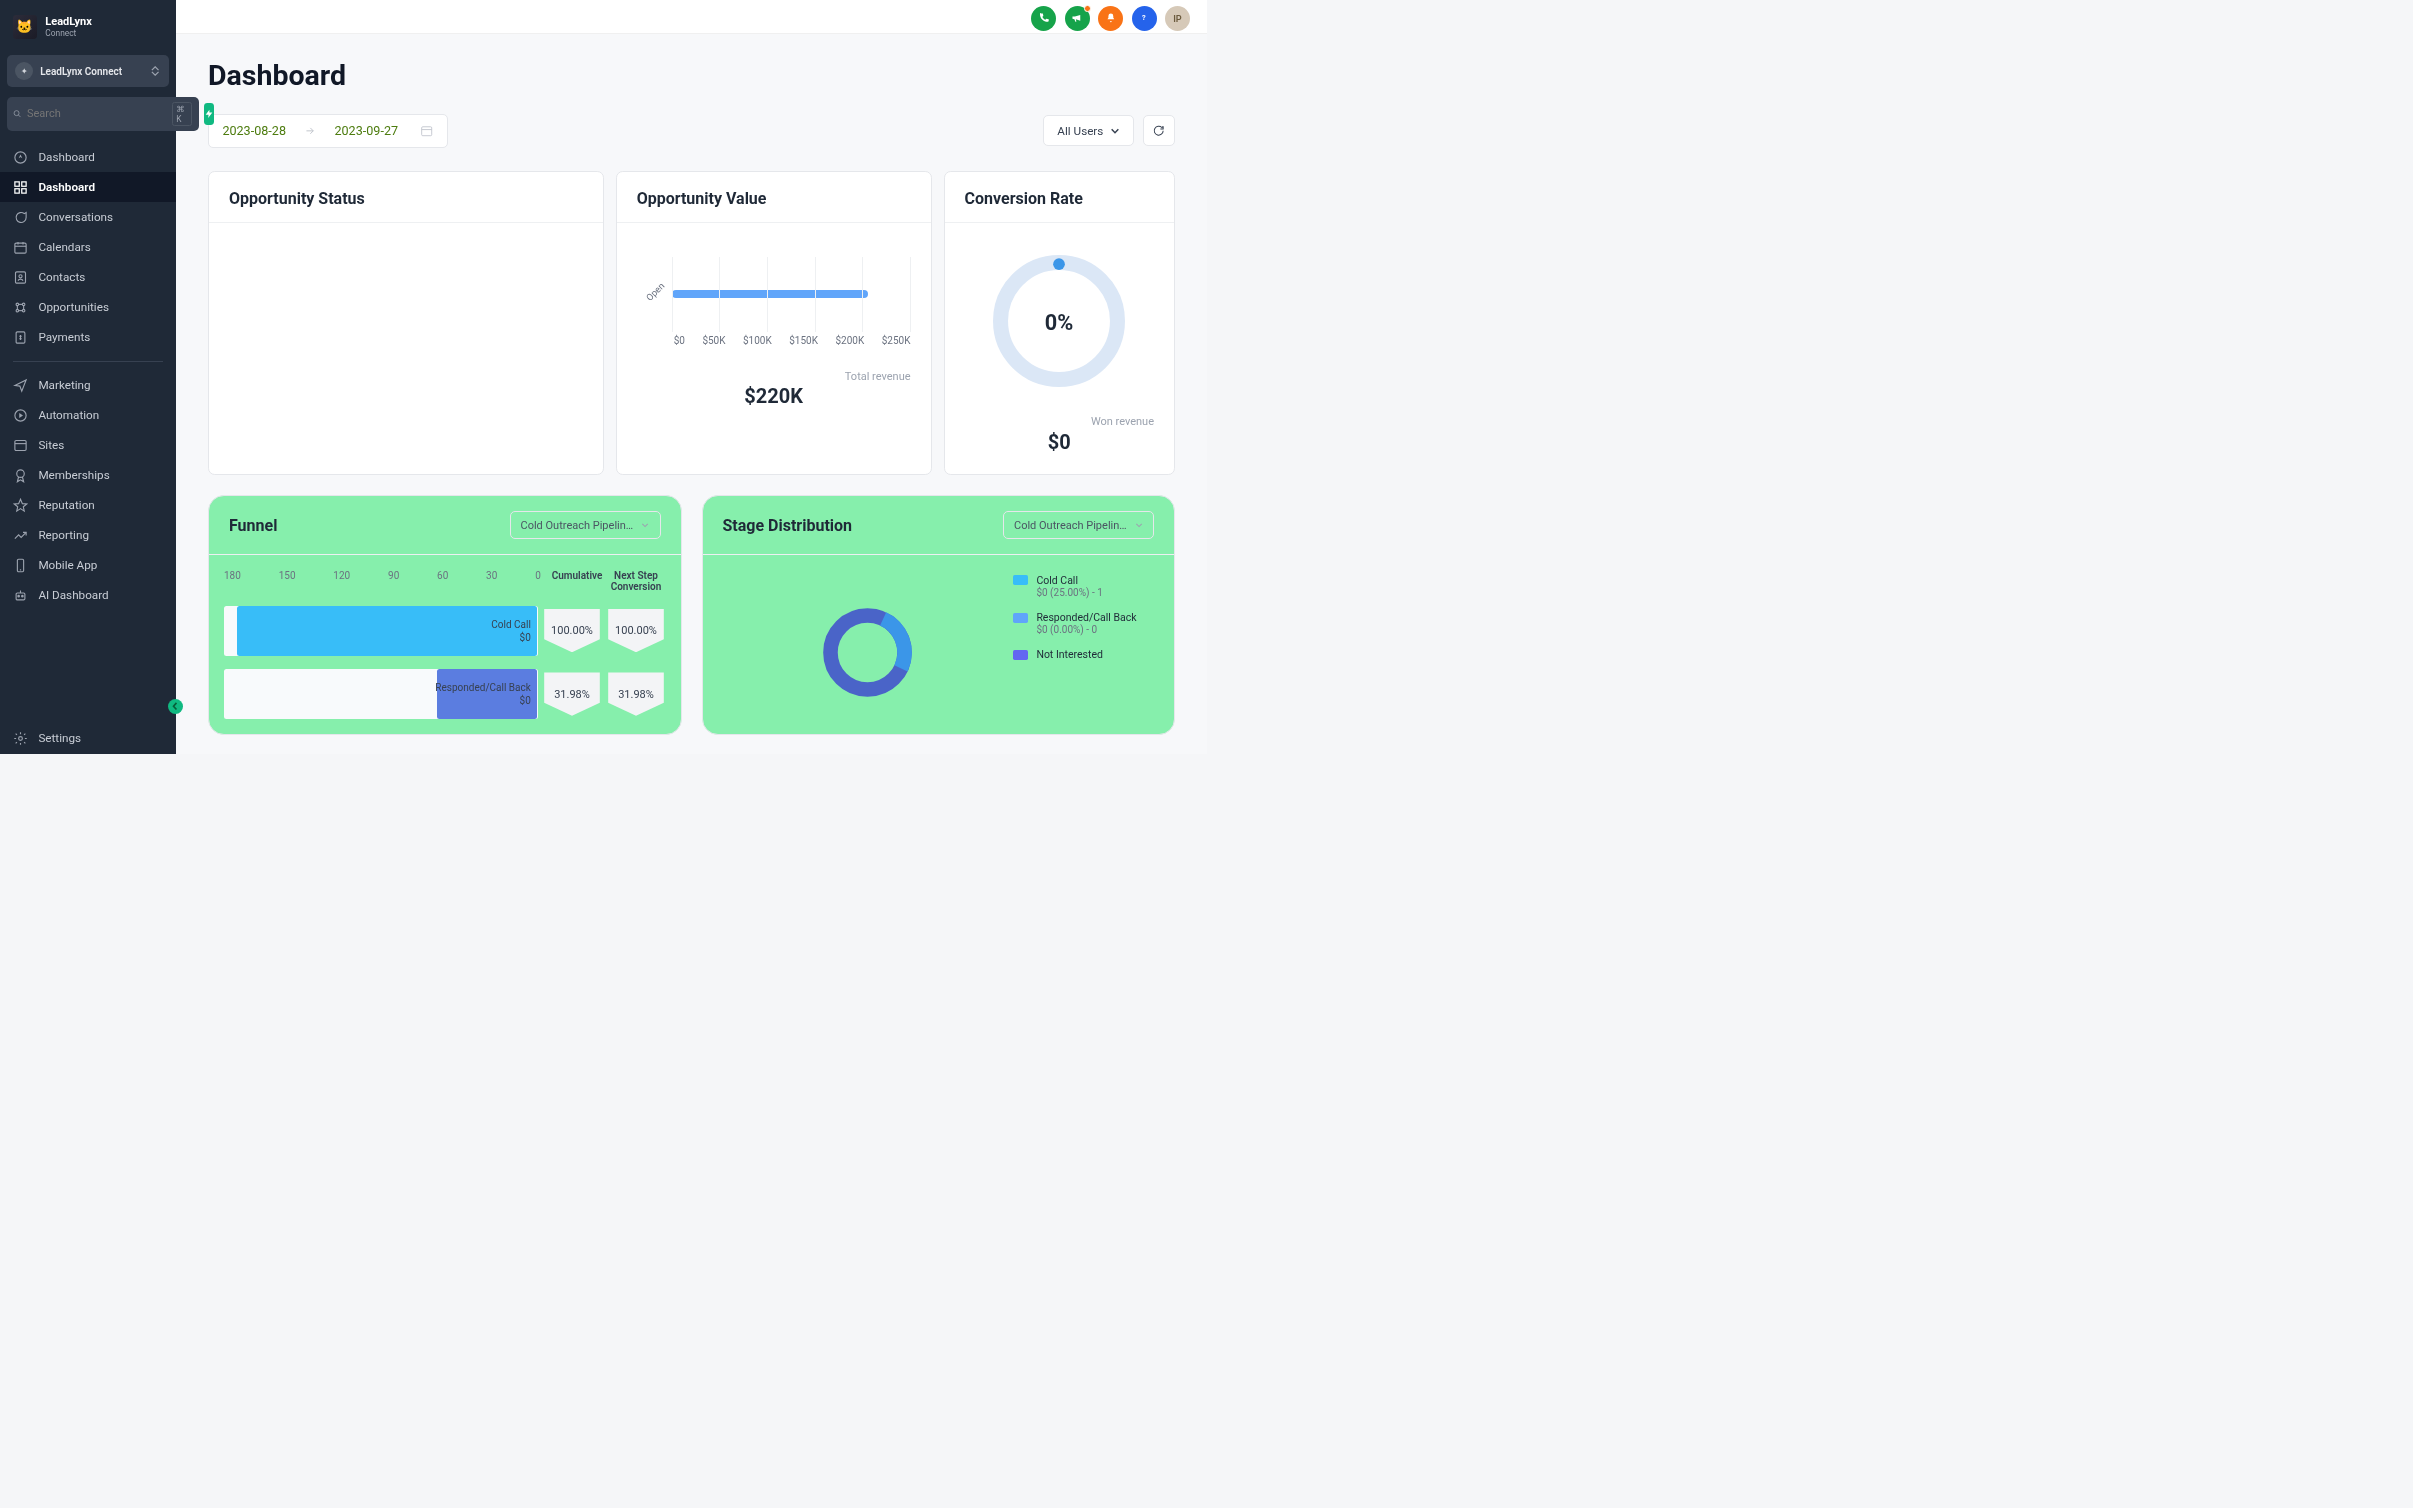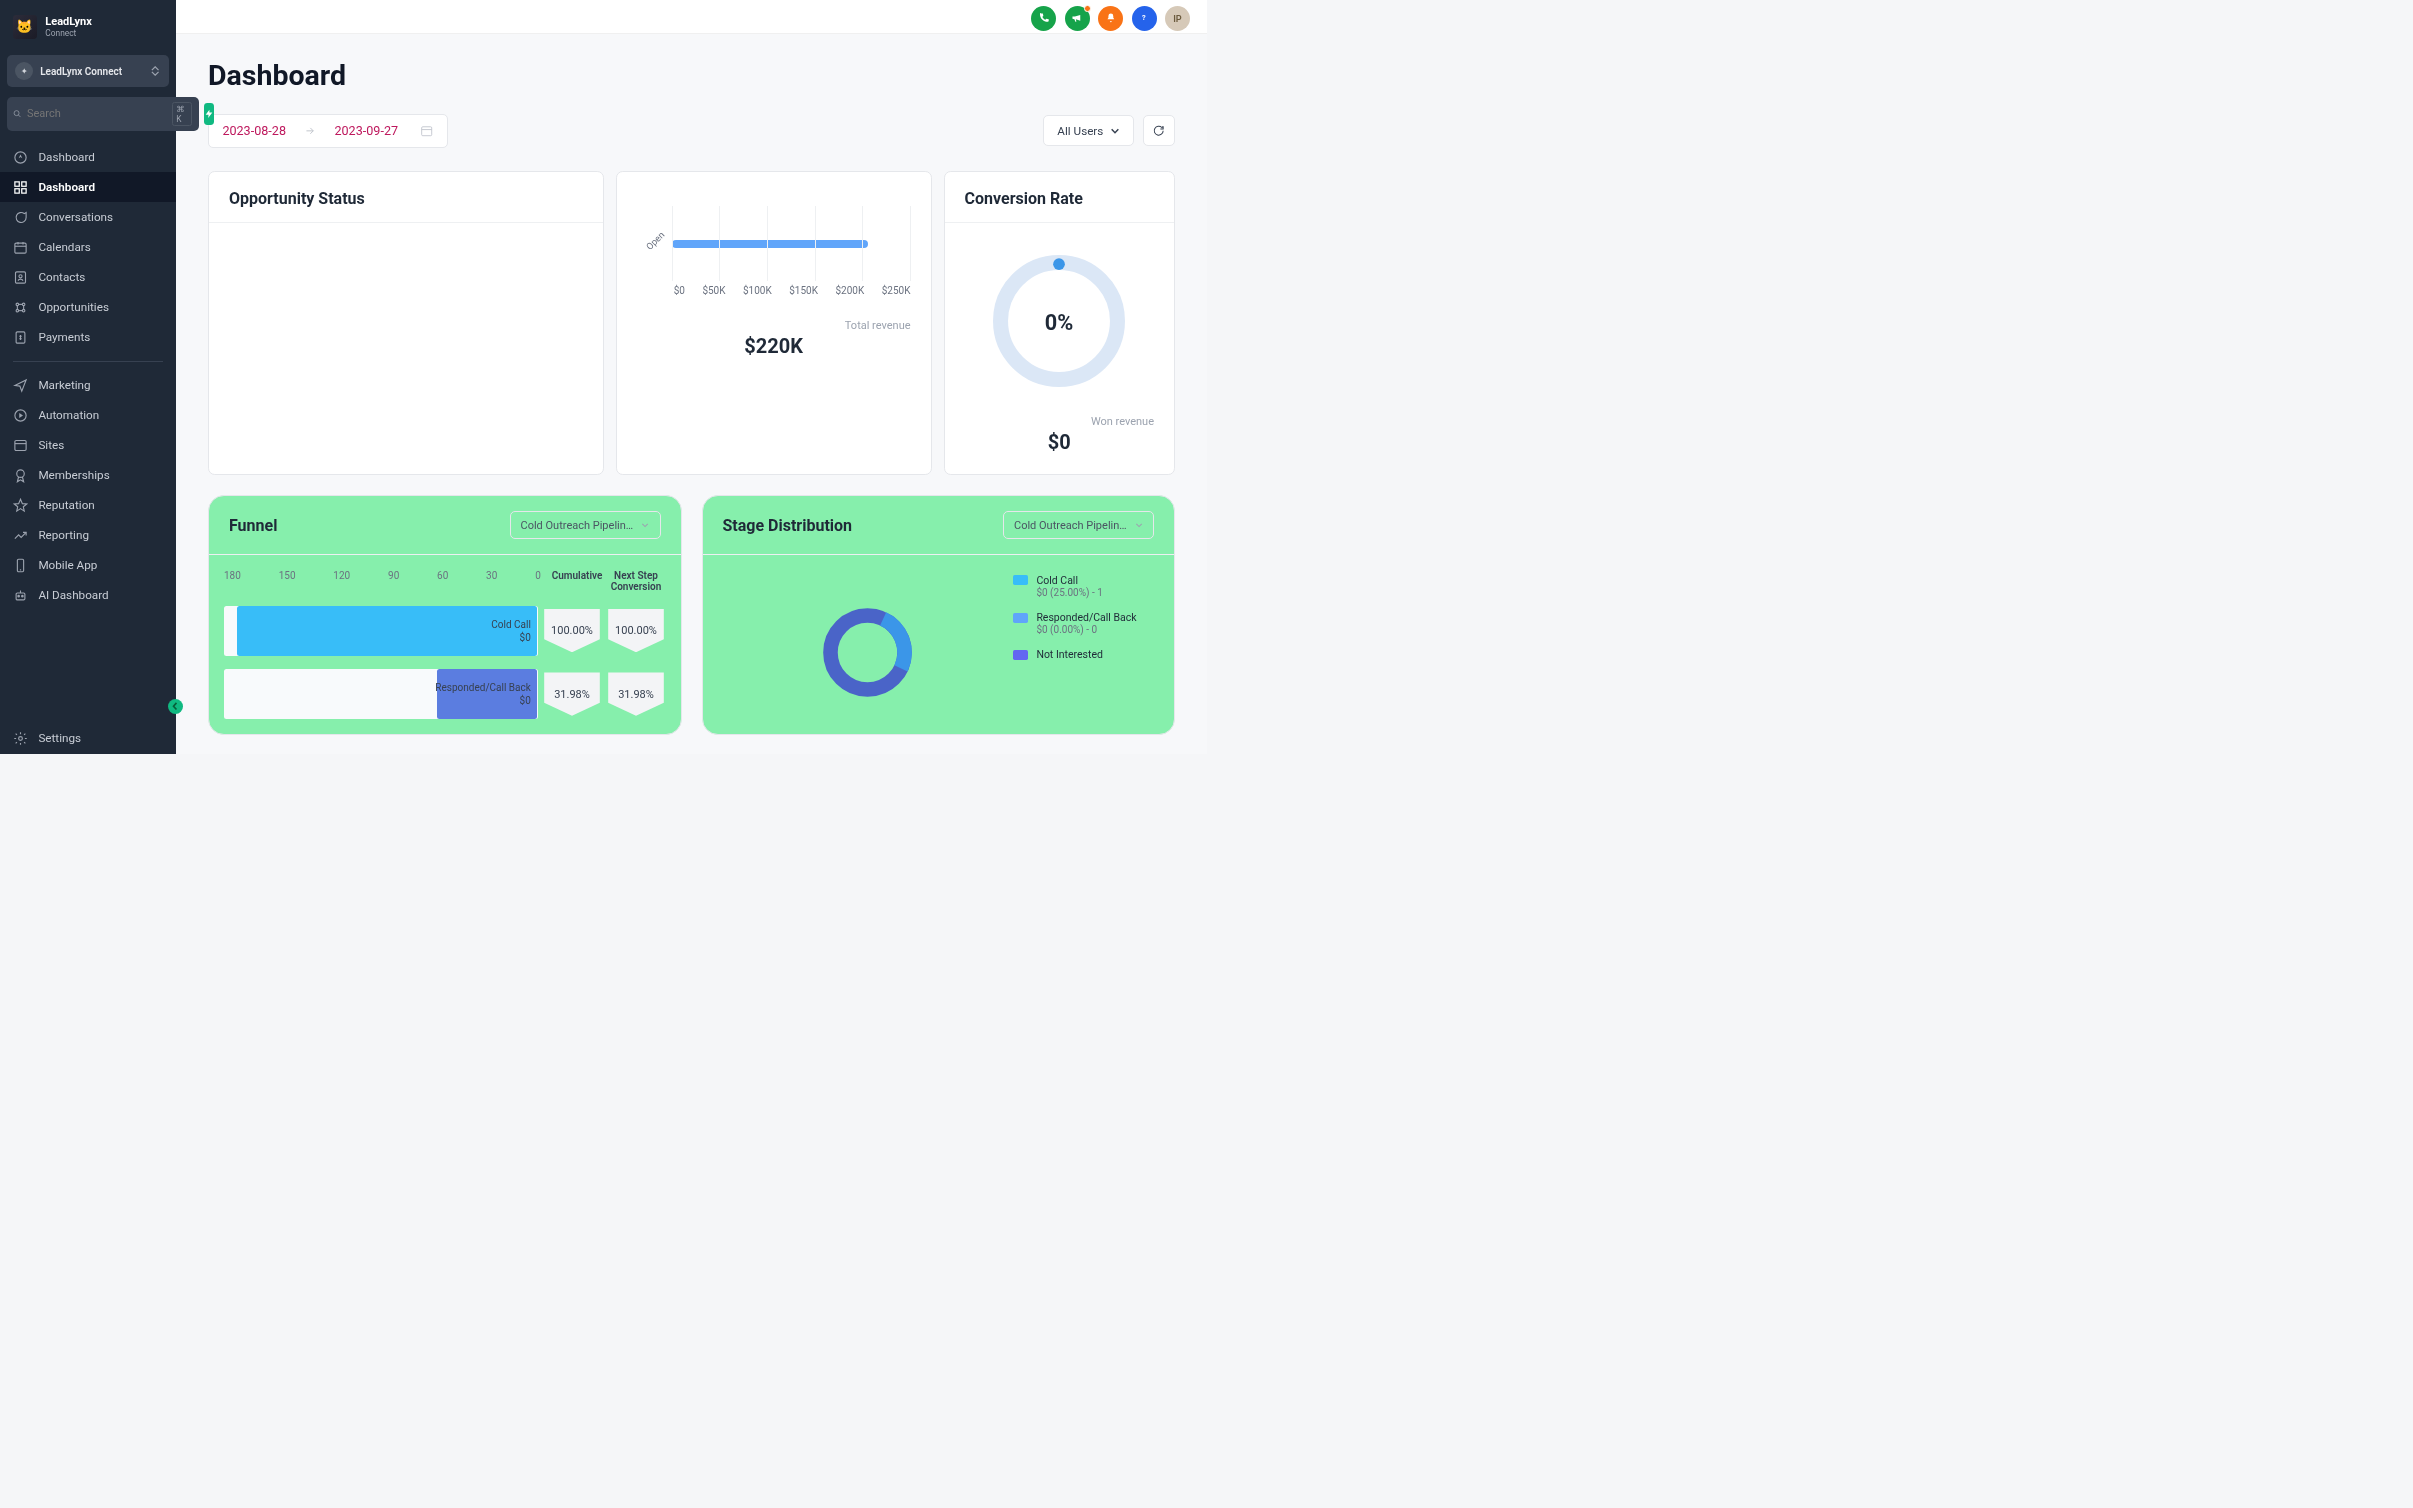--- a/index.html
+++ b/index.html
@@ -38,21 +38,21 @@
 .topbar { height:34px; padding:3.4px 17px 0 0; display:flex; justify-content:flex-end; align-items:center; gap:8.4px; background:#fff; border-bottom:0.8px solid #f0f0f0; }
 .circle-btn { width:25px; height:25px; border-radius:50%; display:flex; align-items:center; justify-content:center; color:#fff; position:relative; }
 .c-green{background:#16a34a;} .c-green2{background:#16a34a;} .c-orange{background:#f97316;} .c-blue{background:#2563eb;} .c-avatar{background:#d6c9b8;color:#6b5a3d;font-size:9.2px;font-weight:600;}
 .dot { position:absolute; top:-0.8px; right:-0.8px; width:6.7px; height:6.7px; border-radius:50%; background:#f97316; border:1.3px solid #fff; }
 
 
 .content { flex:1; background:#f7f8fa; padding:25px 32px; overflow-y:auto; }
 .page-title { font-size:28.5px; font-weight:700; color:#111827; margin-bottom:22px; }
 
 .controls-row { display:flex; justify-content:space-between; align-items:center; margin-bottom:23.5px; }
-.date-picker { background:#fff; border:0.8px solid #e5e7eb; border-radius:5px; padding:8.4px 13.4px; display:flex; align-items:center; gap:18.4px; font-size:12.6px; color:#be185d; }
+.date-picker { background:#fff; border:0.8px solid #e5e7eb; border-radius:5px; padding:8.4px 13.4px; display:flex; align-items:center; gap:18.4px; font-size:12.6px; color:#4d7c0f; }
 .right-controls { display:flex; gap:8.4px; }
 .users-btn, .refresh-btn { background:#fff; border:0.8px solid #e5e7eb; border-radius:5px; padding:7.5px 13.4px; font-size:11.7px; color:#374151; display:flex; align-items:center; gap:6.7px; }
 .refresh-btn { padding:7.5px 8.4px; }
 
 .cards-row { display:flex; gap:12px; margin-bottom:20px; }
 .card { background:#fff; border:0.8px solid #e5e7eb; border-radius:6.7px; flex:1; }
 .card-header { padding:17px 20px 13.4px; font-size:16px; font-weight:700; color:#1f2937; border-bottom:0.8px solid #eef0f2; }
 .card-body { padding:17px 20px 20px; }
 
 .card-os { flex:1.63; }
@@ -376,20 +376,21 @@
       </div>
     </div>
 
     <div class="cards-row">
 
       <div class="card card-os">
         <div class="card-header">Opportunity Status</div>
       </div>
 
       <div class="card card-ov">
+        <div class="card-header">Opportunity Value</div>
         <div class="card-body">
           <div class="hbar-chart">
             <div class="hbar-row">
               <div class="hbar-label">Open</div>
               <div class="hbar-track">
                 <div class="gridlines">
                     <div></div>
                     <div></div>
                     <div></div>
                     <div></div>

